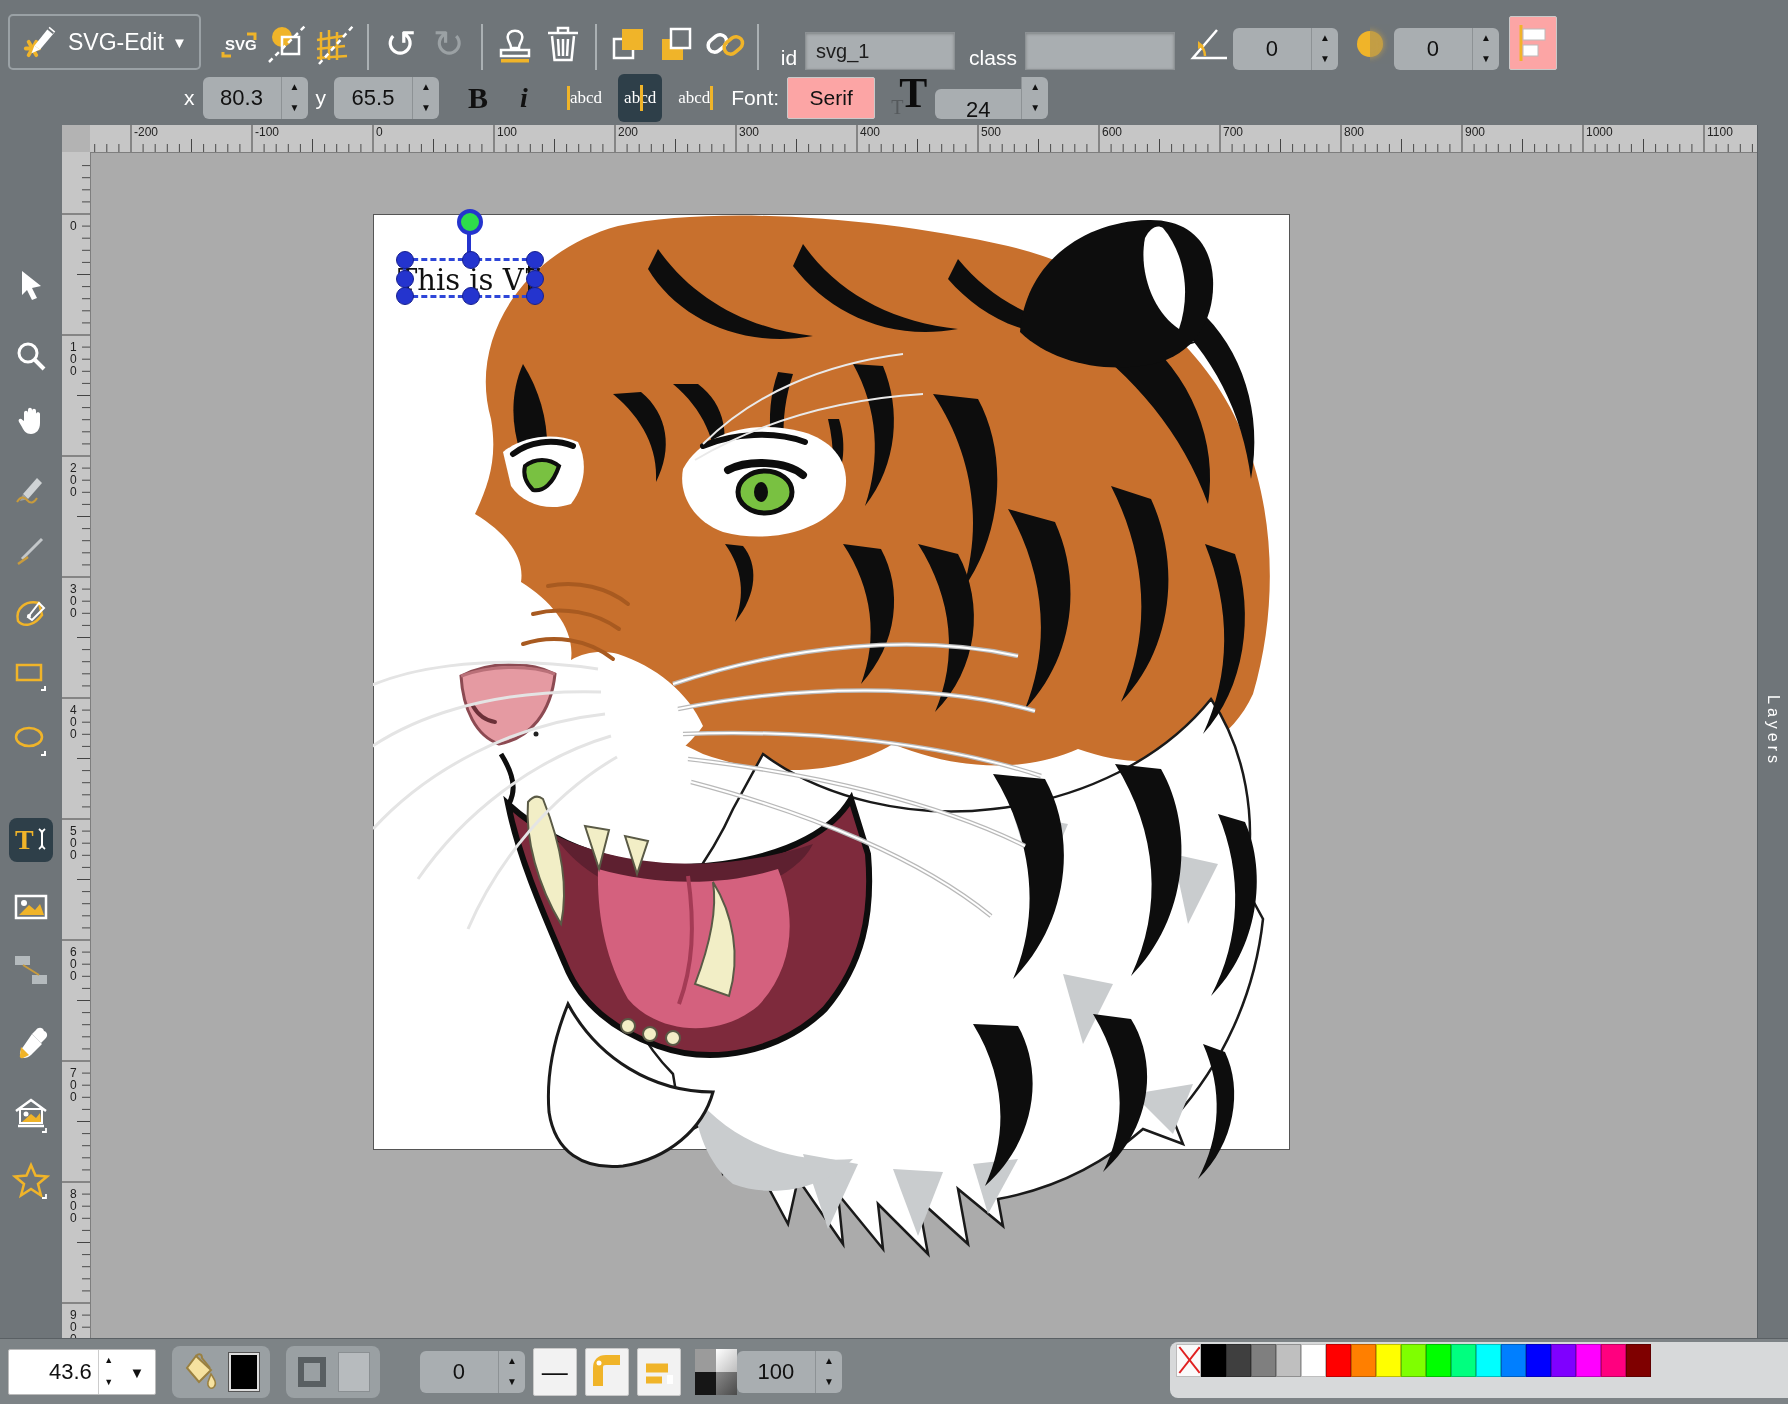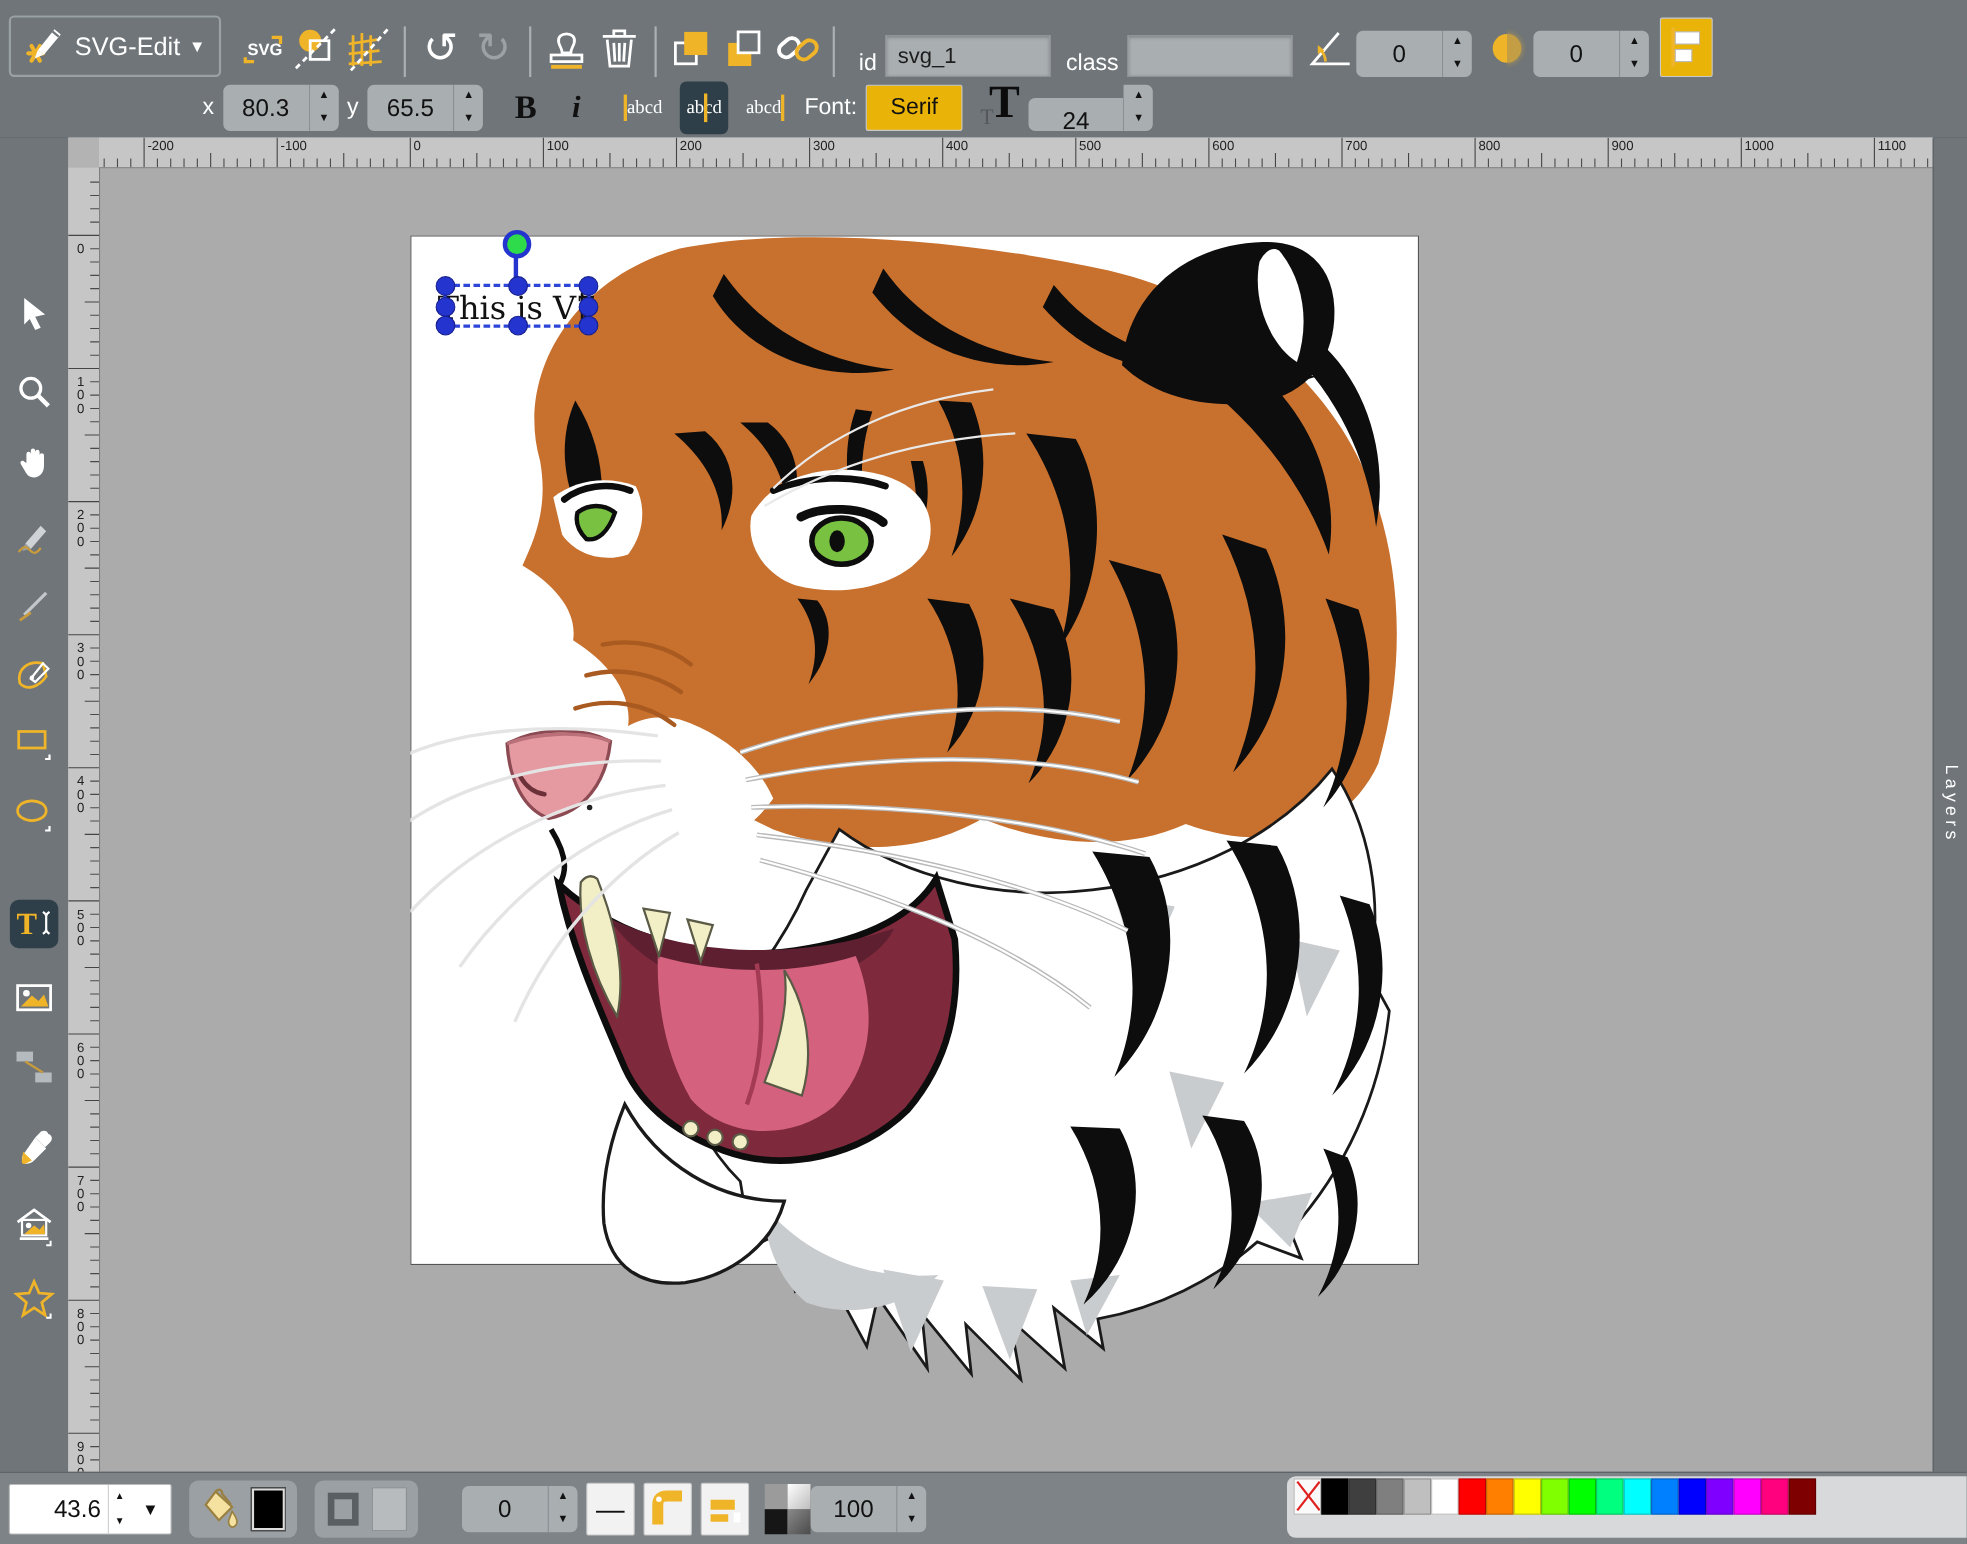--- a/index.html
+++ b/index.html
@@ -24,21 +24,21 @@
   .redo-glyph{font-size:38px;color:#9ba1a4;line-height:1;}
   
   #textbar{position:absolute;left:0;top:70px;width:1788px;height:55px;background:#6F7579;
     border-bottom:1px solid #50565a;display:flex;align-items:center;}
   .xy-label{color:#fff;font-size:21px;margin:0 8px;}
   .fmt-btn{width:46px;height:46px;display:flex;align-items:center;justify-content:center;}
   .anchor-btn{height:48px;padding:0 6px;display:flex;align-items:center;color:#fff;
     font-family:"Liberation Serif",serif;font-size:17px;border-radius:6px;}
   .anchor-btn .bar{width:3px;height:24px;background:#F0B429;}
   .anchor-btn.pressed{background:#2E3F49;}
-  .white-btn{background:#eab308;border:1px solid #c9c9c9;color:#111;border-radius:2px;
+  .white-btn{background:#fca5a5;border:1px solid #c9c9c9;color:#111;border-radius:2px;
     display:flex;align-items:center;justify-content:center;}
   
   #sidebar{position:absolute;left:0;top:125px;width:62px;height:1213px;background:#6F7579;}
   .side-btn{position:absolute;left:9px;width:44px;height:44px;display:flex;align-items:center;
     justify-content:center;border-radius:8px;}
   .side-btn.selected{background:#2E3F49;}
   
   #workspace{position:absolute;left:62px;top:125px;width:1696px;height:1213px;background:#ABABAB;overflow:hidden;}
   #ruler-corner{position:absolute;left:62px;top:125px;width:28px;height:27px;background:#b3b3b3;
     border-right:1px solid #808080;border-bottom:1px solid #808080;}

